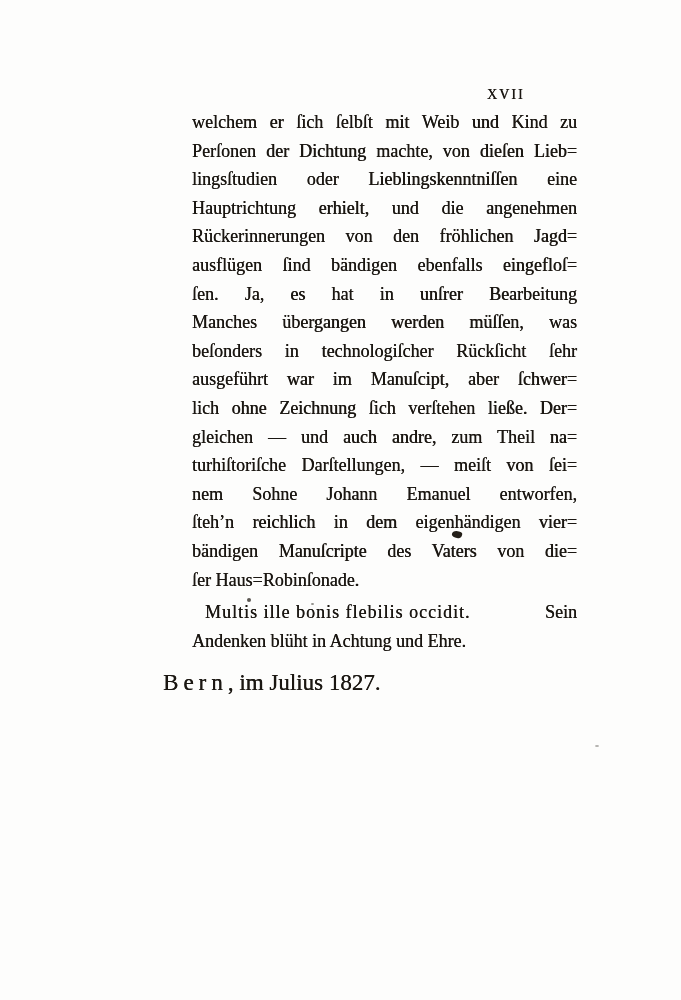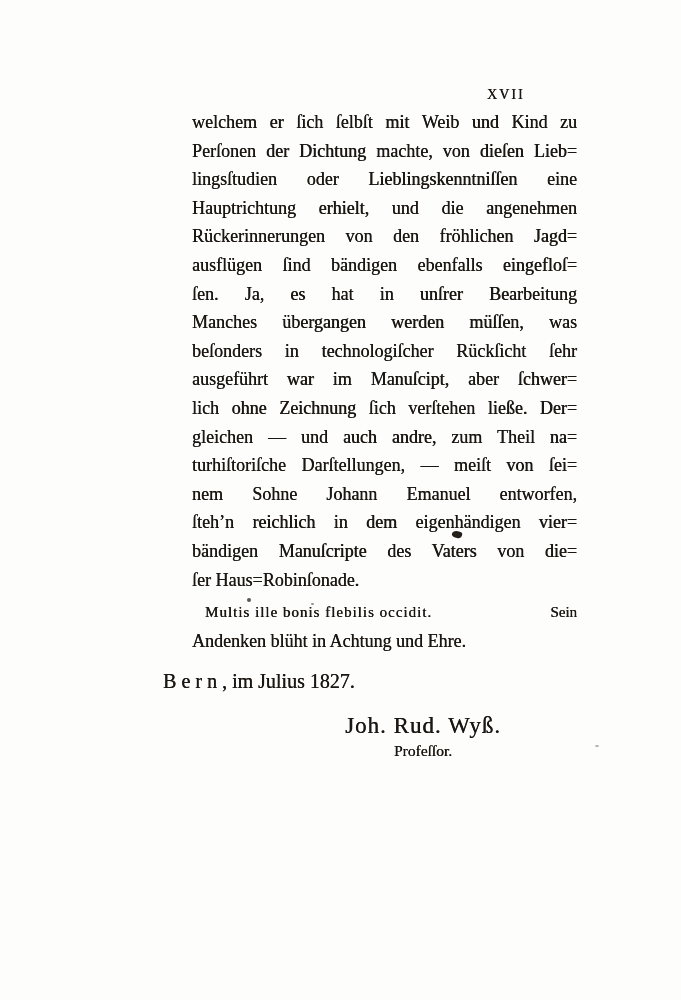--- a/index.html
+++ b/index.html
@@ -41,34 +41,34 @@
     text-shadow: 0.35px 0 0 currentColor;
   }
   .bline.para-end {
     text-align: right;
     text-align-last: left;
   }
   .latin-line {
     display: flex;
     justify-content: space-between;
     align-items: baseline;
-    font-size: 15px;
+    font-size: 18px;
     line-height: 28.6px;
     padding-left: 13px;
     margin-top: 4px;
     text-shadow: 0.35px 0 0 currentColor;
   }
   .latin-phrase {
     letter-spacing: 1px;
   }
   .dateline {
     position: absolute;
     left: 163px;
     top: 670px;
-    font-size: 20px;
+    font-size: 23px;
     text-shadow: 0.3px 0 0 currentColor;
   }
   .dateline .place {
     letter-spacing: 5px;
   }
   .signature {
     position: absolute;
     left: 334px;
     top: 713px;
     width: 178px;
@@ -141,23 +141,19 @@
       <span class="latin-phrase">Multis ille bonis flebilis occidit.</span>
       <span>Sein</span>
     </div>
     <div class="bline para-end">Andenken blüht in Achtung und Ehre.</div>
   </div>
 
   <div class="dateline">
     <span class="place">Bern</span><span>, im Julius 1827.</span>
   </div>
 
-  <div class="signature">
-    <div class="sig-name">Joh. Rud. Wyß.</div>
-    <div class="sig-title">Profeſſor.</div>
-  </div>
 
   <div class="ink-speck speck-a"></div>
   <div class="ink-speck speck-b"></div>
   <div class="ink-speck speck-c"></div>
   <div class="ink-speck speck-d"></div>
 
 </div>
 
 </body></html>

